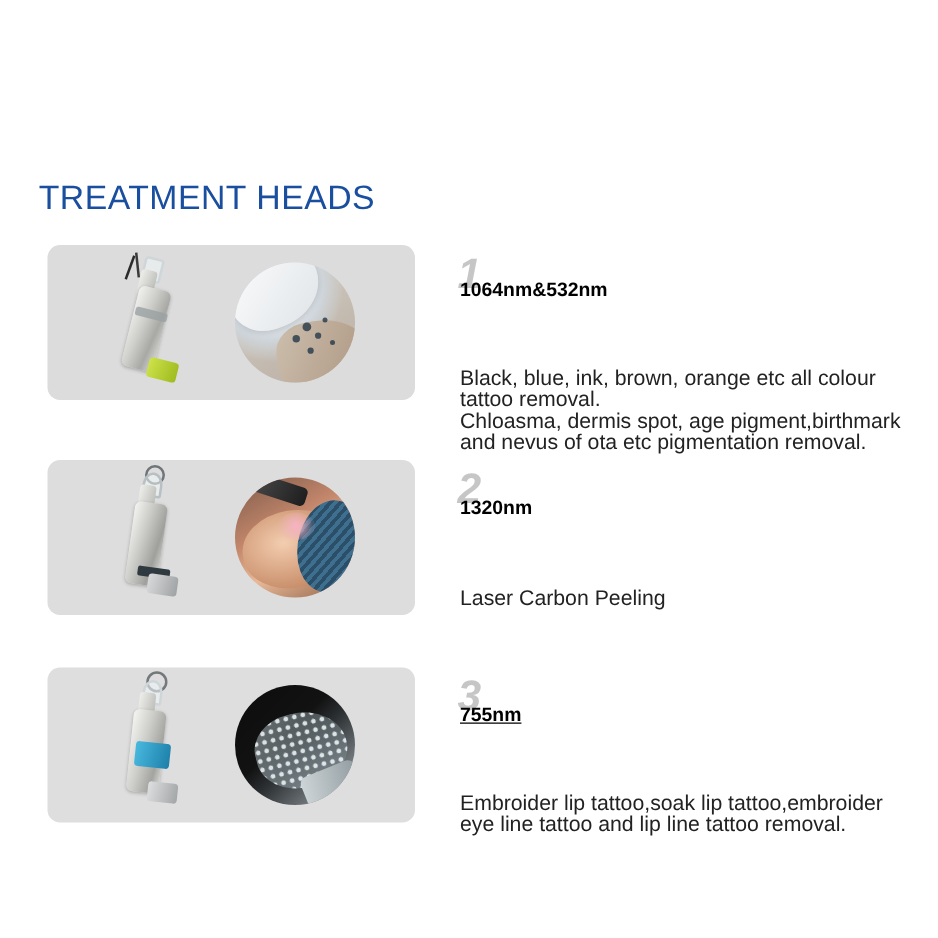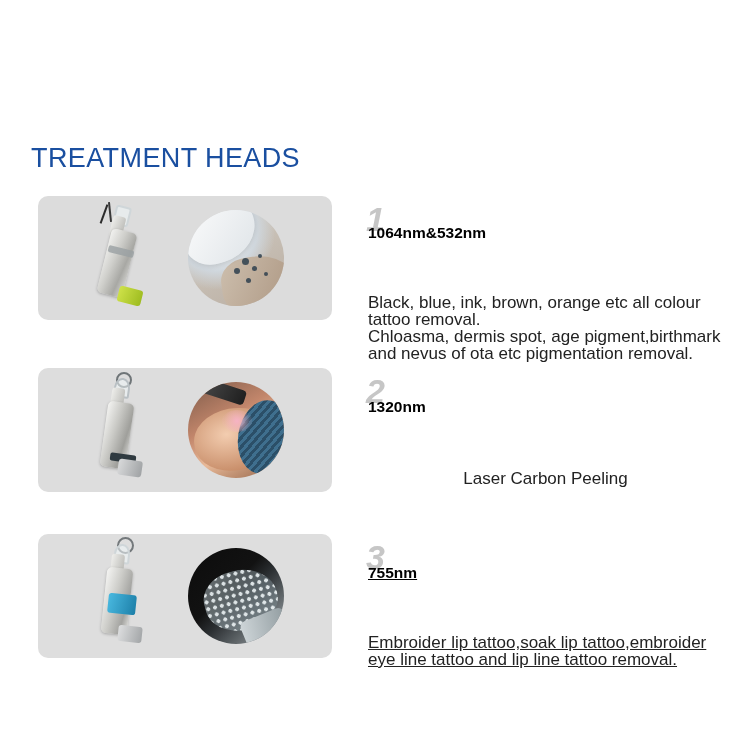--- a/index.html
+++ b/index.html
@@ -326,21 +326,21 @@
     left: 0px;
     top: 56px;
     width: 355px;
     font-size: 17px;
     line-height: 17px;
     color: #222222;
     margin-top: 36px;
   }
   .row2 .bignum { top: 14px; }
   .row2 .head { top: 38px; }
-  .row2 .desc { top: 74px; text-align: center; }
+  .row2 .desc { top: 74px; }
   .row3 .bignum { top: 22px; }
   .row3 .head { top: 46px; text-decoration: underline; }
   .row3 .desc { top: 80px; }
 </style>
 </head>
 <body>
 
 <div class="page">
 
   <div class="title">TREATMENT HEADS</div>
@@ -412,18 +412,18 @@
           <div class="base"></div>
         </div>
         <div class="photo photo3">
           <div class="honey"></div>
           <div class="strip"></div>
         </div>
       </div>
       <div class="text">
         <div class="bignum">3</div>
         <div class="head">755nm</div>
-        <div class="desc" style="white-space:pre-line;text-decoration:underline;">Embroider lip tattoo,soak lip tattoo,embroider eye line tattoo and lip line tattoo removal.</div>
+        <div class="desc" style="white-space:pre-line;">Embroider lip tattoo,soak lip tattoo,embroider eye line tattoo and lip line tattoo removal.</div>
       </div>
     </div>
 
   </div>
 </div>
 
 </body></html>

